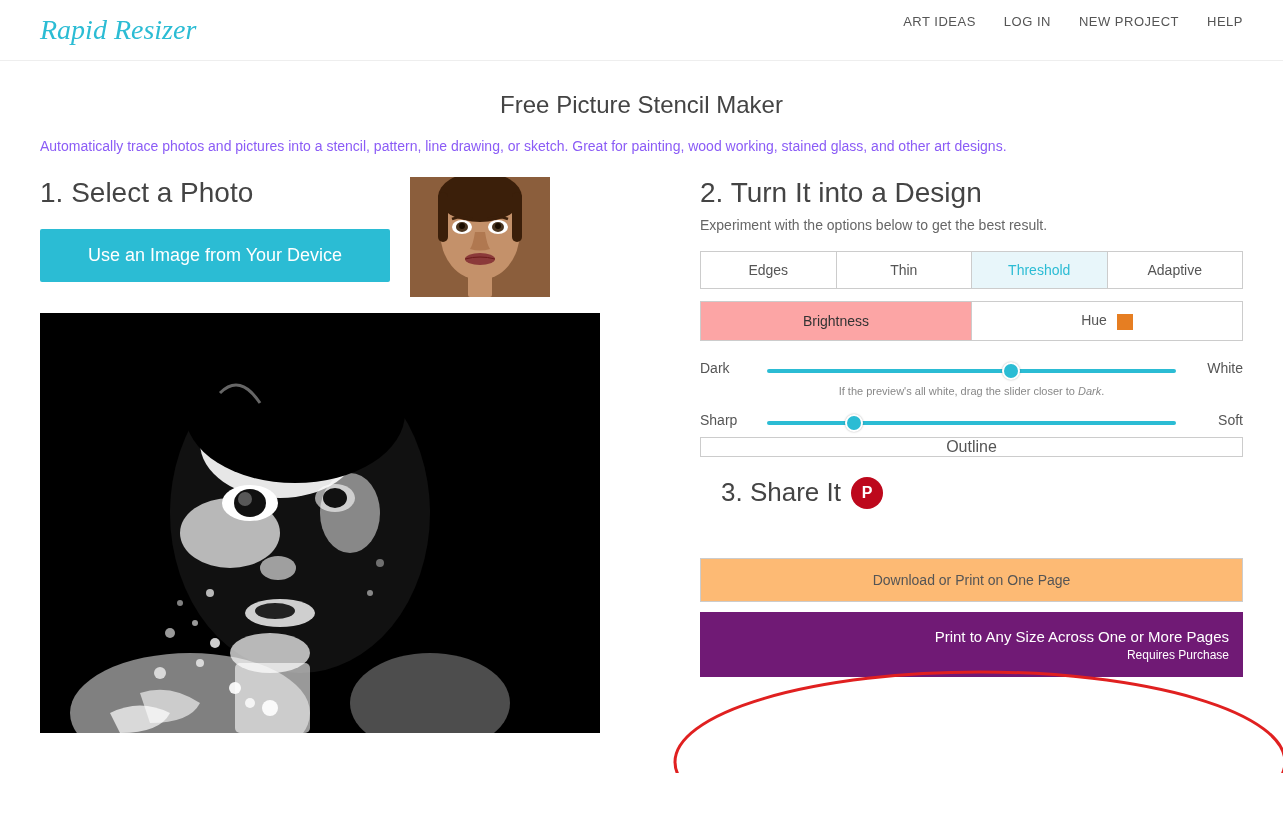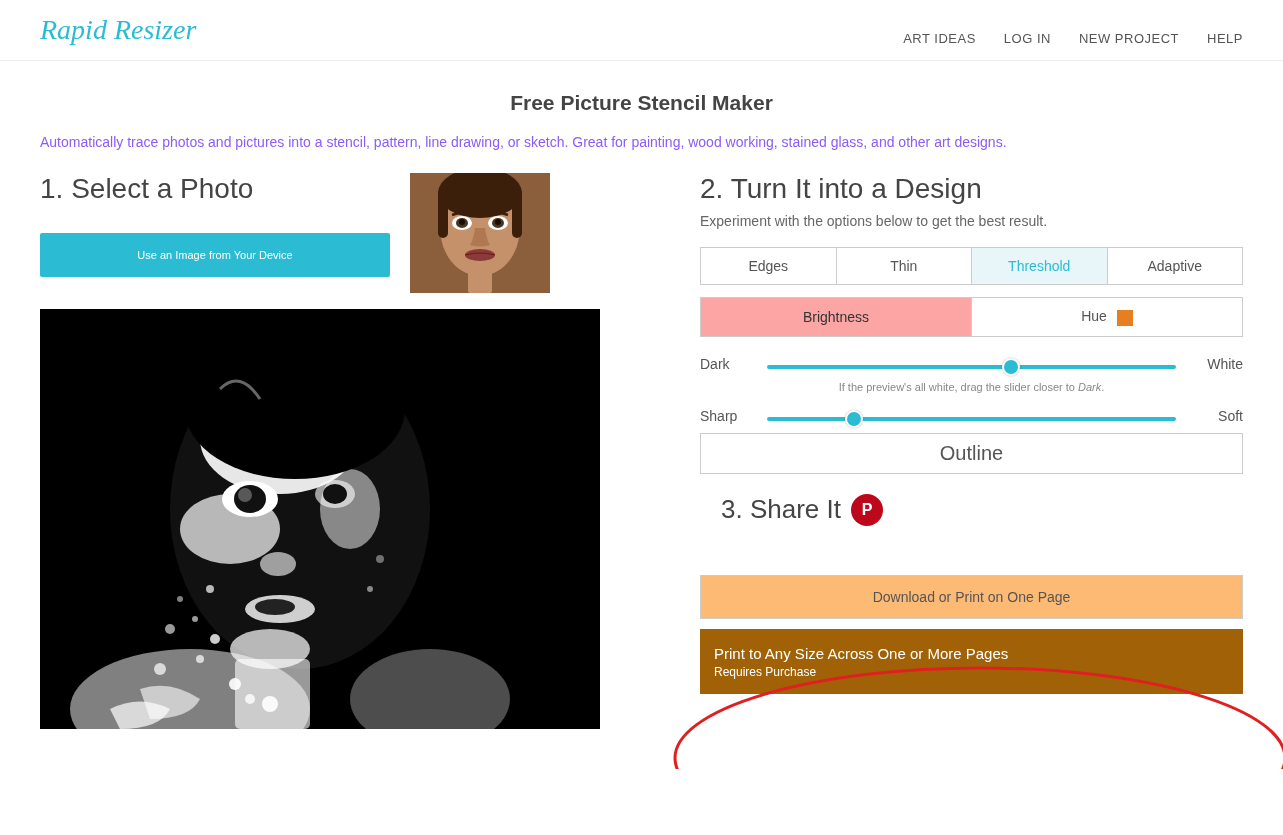--- a/index.html
+++ b/index.html
@@ -2,21 +2,21 @@
 <html><head>
   <meta charset="utf-8">
   <style>
     * { margin: 0; padding: 0; box-sizing: border-box; }
     body { font-family: Arial, sans-serif; background: #fff; color: #333; }
 
     
     .header {
       display: flex;
       justify-content: space-between;
-      align-items: flex-end;
+      align-items: flex-start;
       padding: 14px 40px;
       border-bottom: 1px solid #eee;
     }
     .logo {
       font-size: 28px;
       font-style: italic;
       color: #2bbcd4;
       font-family: Georgia, serif;
     }
     .logo span { color: #2bbcd4; }
@@ -27,22 +27,22 @@
       font-size: 13px;
       letter-spacing: 0.5px;
       font-weight: 500;
     }
 
     
     .main { padding: 20px 40px 40px; }
 
     .page-title {
       text-align: center;
-      font-size: 21px;
-      font-weight: 700;
+      font-size: 24px;
+      font-weight: 400;
       color: #444;
       margin-bottom: 16px;
       margin-top: 10px;
     }
 
     .subtitle {
       font-size: 14px;
       color: #8b5cf6;
       line-height: 1.6;
       margin-bottom: 20px;
@@ -71,26 +71,25 @@
       align-items: flex-start;
       gap: 20px;
       margin-bottom: 16px;
     }
 
     .upload-btn {
       background: #2bbcd4;
       color: #fff;
       border: none;
       padding: 16px 14px;
-      font-size: 11px;
+      font-size: 18px;
       cursor: pointer;
       border-radius: 2px;
       width: 350px;
       text-align: center;
-      margin-top: 8px;
     }
 
     .thumbnail-face {
       width: 140px;
       height: 120px;
       background: linear-gradient(135deg, #8B5E3C 0%, #C4916A 30%, #8B4513 60%, #5C3317 100%);
       position: relative;
       overflow: hidden;
     }
 
@@ -200,24 +199,24 @@
       font-size: 11px;
       color: #888;
       text-align: center;
       margin-bottom: 14px;
     }
     .slider-hint em { font-style: italic; }
 
     
     .outline-btn {
       width: 100%;
-      padding: 8px;
+      padding: 0;
       background: #fff;
       border: 1px solid #ccc;
-      font-size: 20px;
+      font-size: 16px;
       color: #555;
       cursor: pointer;
       margin-bottom: 20px;
     }
 
     
     .share-section {
       margin-bottom: 16px;
       display: flex;
       align-items: center;
@@ -263,26 +262,26 @@
       cursor: pointer;
       margin-bottom: 10px;
       text-align: center;
       margin-top: 33px;
     }
 
     
     .print-btn {
       width: 100%;
       padding: 14px;
-      background: #a16207;
+      background: #701a75;
       border: none;
       font-size: 15px;
       color: #fff;
       cursor: pointer;
-      text-align: left;
+      text-align: right;
       line-height: 1.4;
     }
     .print-btn .sub { font-size: 12px; display: block; }
 
     
     .stencil-placeholder {
       width: 560px;
       height: 420px;
       background: #000;
       display: flex;

